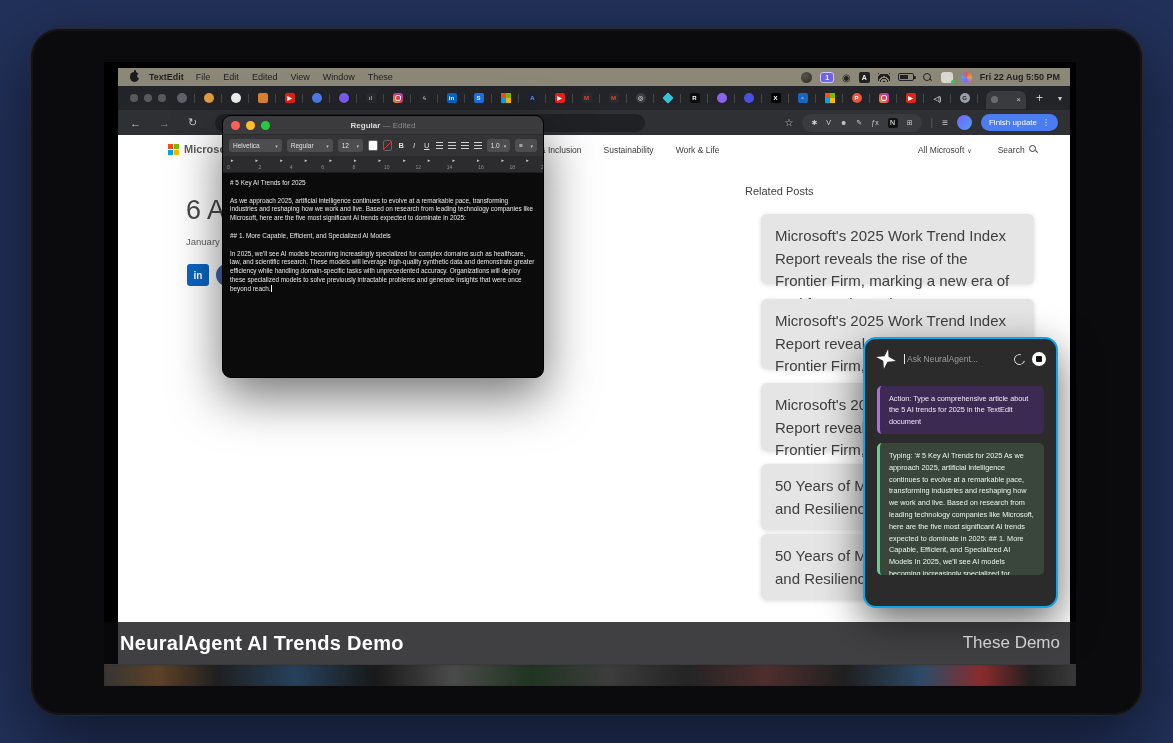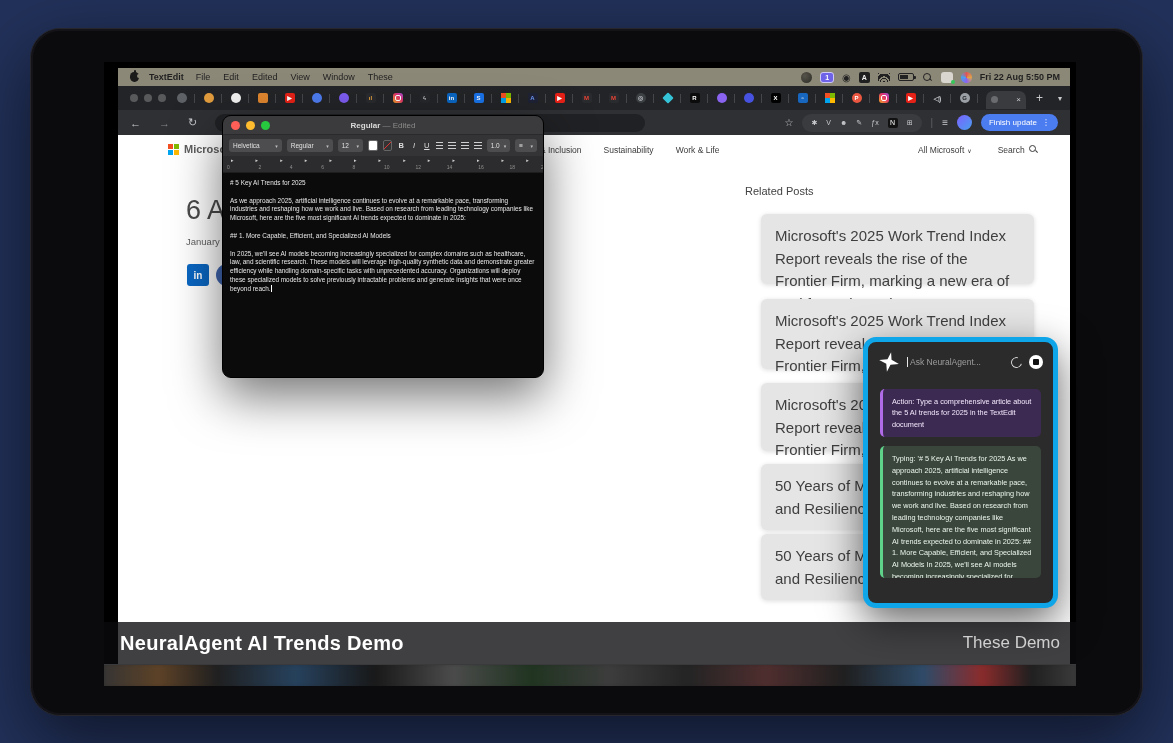--- a/index.html
+++ b/index.html
@@ -135,21 +135,21 @@
   .sw2{background:linear-gradient(135deg,#333 45%,#d33 45% 55%,#333 55%);}
   .te-b{font-size:7.5px;color:#ddd;width:9px;text-align:center;}
   .al{width:9px;height:8px;background:repeating-linear-gradient(to bottom,#cfcfcf 0 1px,transparent 1px 3px);}
   .te-ruler{height:17px;background:#2c2c2e;border-bottom:1px solid #1e1e1e;position:relative;}
   .rtabm{position:absolute;top:1px;font-size:5px;color:#cfcfcf;}
   .rnum{position:absolute;top:8px;font-size:5px;color:#8f8f8f;}
   .te-doc{height:206px;background:#0b0b0b;color:#e8e8e8;padding:6px 7px;font-size:6.4px;line-height:1.38;white-space:pre-wrap;}
   .caret-doc{display:inline-block;width:1px;height:7px;background:#fff;vertical-align:-1px;}
 
   
-  .agent{left:863px;top:337px;width:195px;height:271px;border-radius:13px;background:#2b2b2b;border:5px solid #0ea5e9;
+  .agent{left:863px;top:337px;width:195px;height:271px;border-radius:13px;background:#2b2b2b;border:2px solid #0ea5e9;
          box-shadow:0 14px 40px rgba(0,0,0,.6);z-index:40;overflow:hidden;color:#eee;}
   .ag-head{display:flex;align-items:center;gap:7px;padding:9px 10px 7px;}
   .ag-input{flex:1;display:flex;align-items:center;font-size:8.5px;color:#9e9e9e;}
   .caret{display:inline-block;width:1px;height:10px;background:#e8e8e8;margin-right:2px;}
   .spinner{width:11px;height:11px;border:1.6px solid #cfcfcf;border-right-color:transparent;border-radius:50%;transform:rotate(-30deg);flex:0 0 auto;}
   .stopbtn{width:14px;height:14px;border-radius:50%;background:#fff;display:flex;align-items:center;justify-content:center;flex:0 0 auto;}
   .stopbtn::after{content:'';width:6px;height:6px;background:#111;border-radius:1px;}
   .ag-titlerow{display:flex;align-items:flex-start;padding:4px 12px 0;gap:8px;}
   .ag-task{font-size:8.5px;font-weight:bold;color:#f2f2f2;line-height:1.55;width:132px;}
   .ag-live{display:flex;align-items:center;gap:3px;margin-top:6px;font-size:7px;color:#4ade80;white-space:nowrap;}

